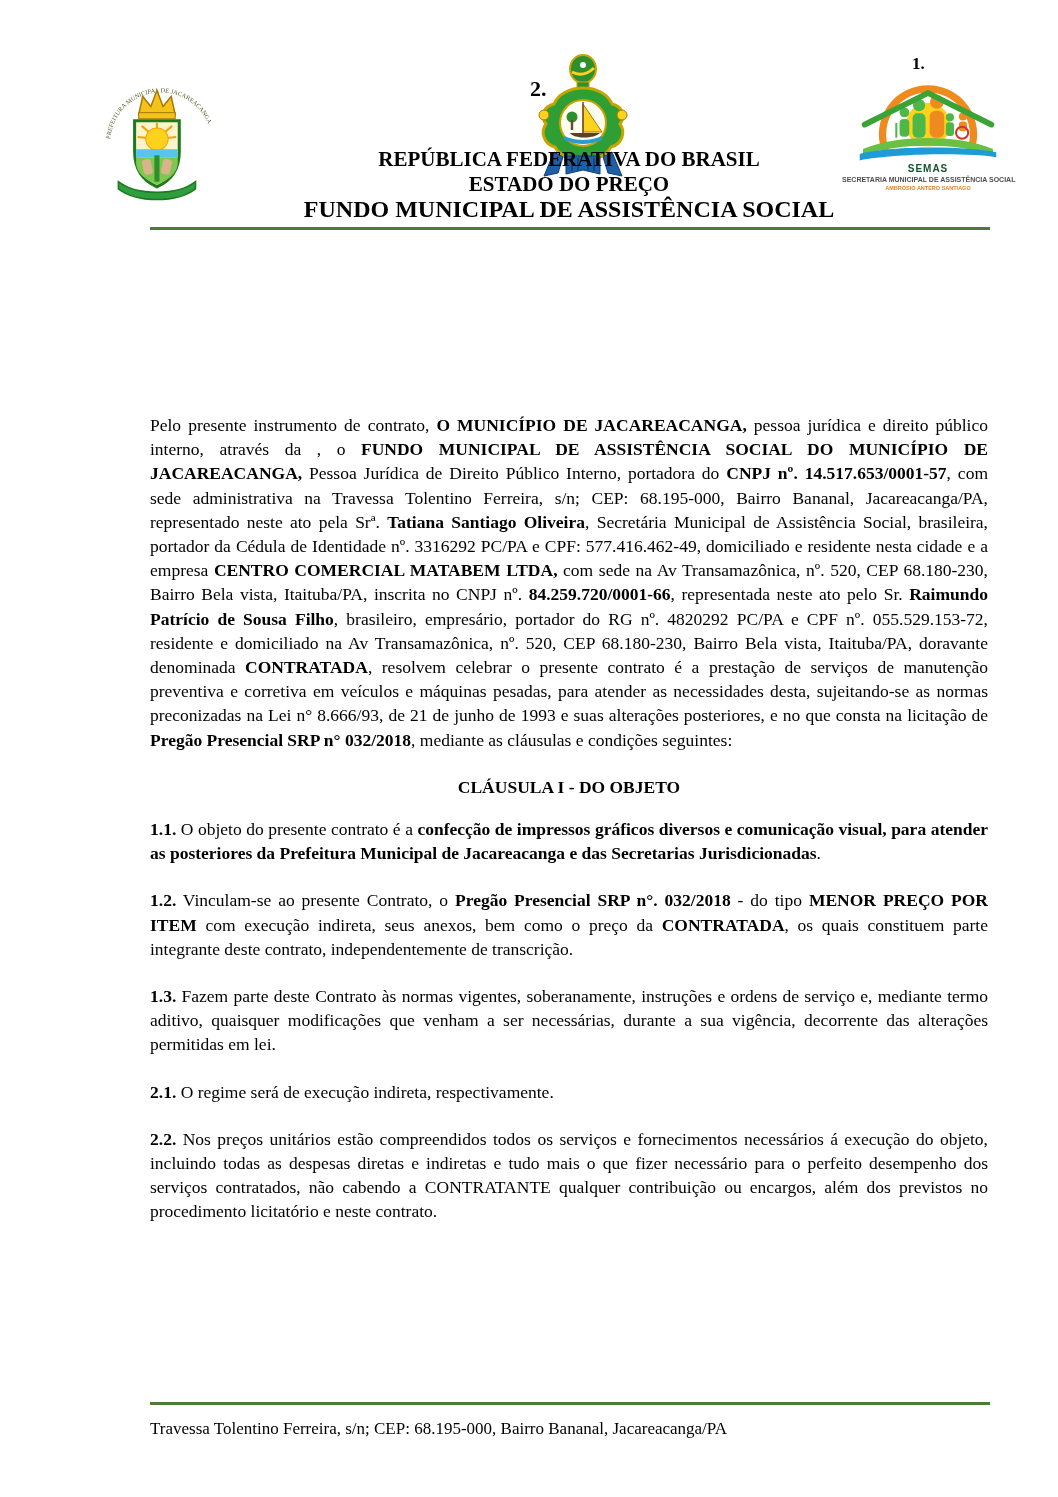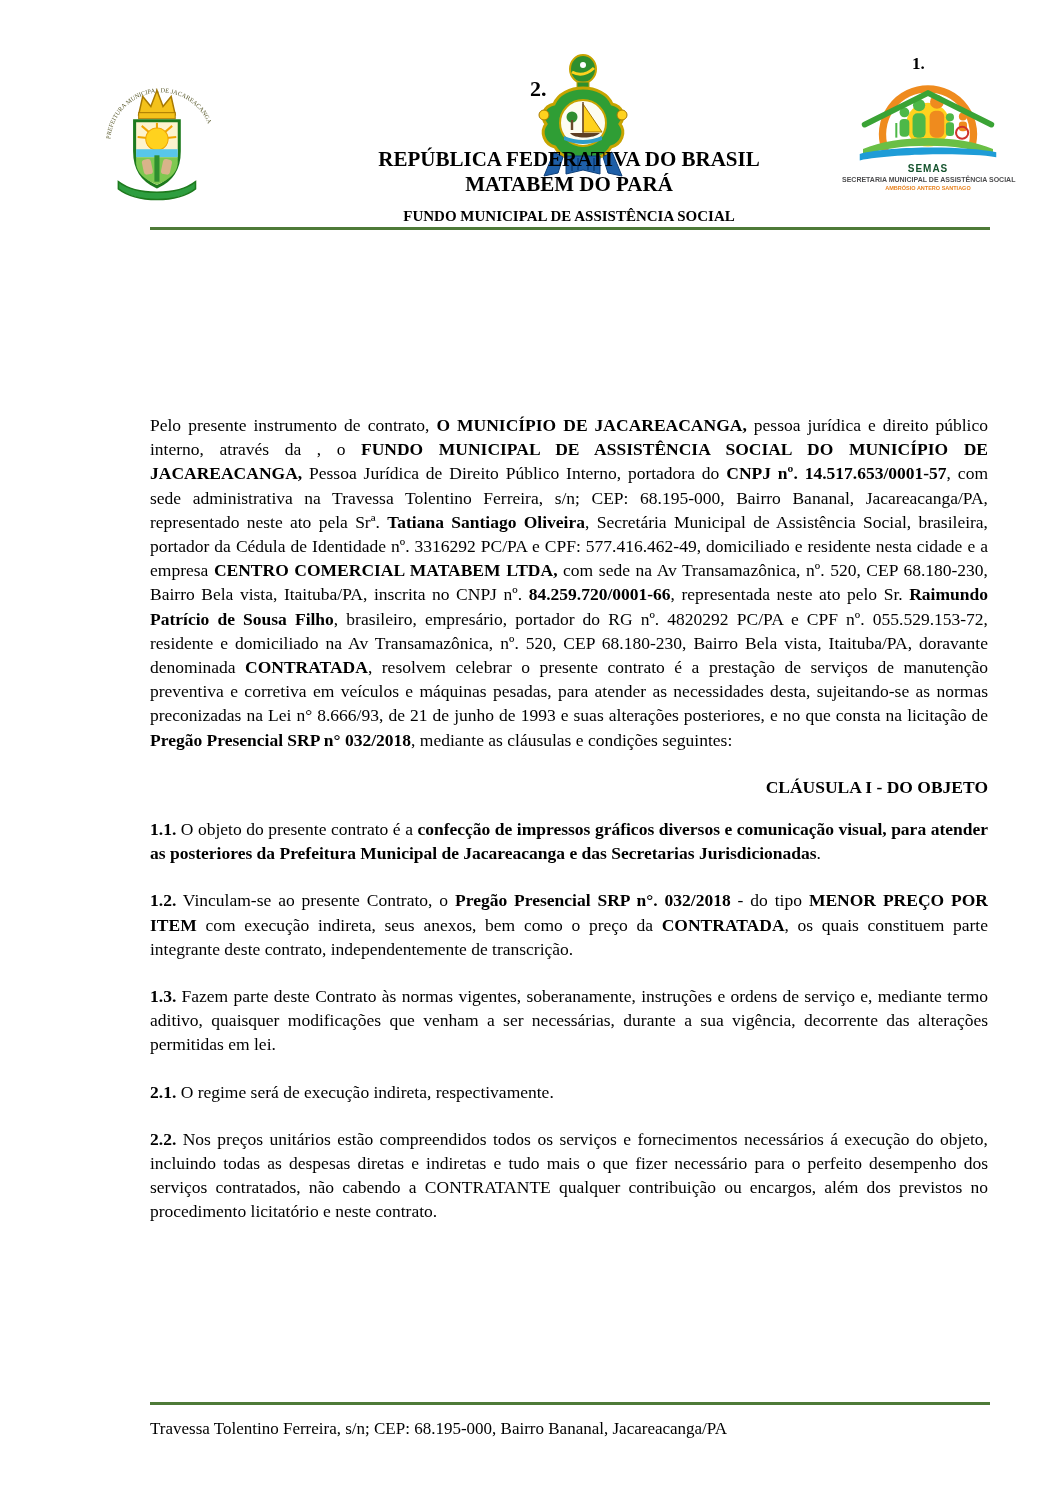--- a/index.html
+++ b/index.html
@@ -13,35 +13,35 @@
   .annotation-center{position:absolute;left:530px;top:76px;font-weight:bold;font-size:22px;z-index:5;}
   .annotation-right{position:absolute;left:912px;top:54px;font-weight:bold;font-size:17px;z-index:5;}
   .semas{position:absolute;left:842px;top:84px;width:172px;text-align:center;}
   .semas svg{display:block;width:172px;height:78px;}
   .semas-title{font-family:"Liberation Sans",sans-serif;font-weight:bold;font-size:10px;color:#14532d;letter-spacing:1px;line-height:13px;}
   .semas-subtitle{font-family:"Liberation Sans",sans-serif;font-weight:bold;font-size:7px;color:#4d4d4f;line-height:9px;white-space:nowrap;}
   .semas-footnote{font-family:"Liberation Sans",sans-serif;font-weight:bold;font-size:5.5px;color:#e8821e;line-height:8px;}
   .org-lines{position:absolute;left:150px;top:146px;width:838px;text-align:center;font-weight:bold;}
   .org-line-1{font-size:21px;line-height:26px;}
   .org-line-2{font-size:21px;line-height:25px;}
-  .org-line-3{font-size:15px;line-height:25px;margin-top:7px;}
+  .org-line-3{font-size:24px;line-height:25px;}
   .rule{position:absolute;left:150px;width:840px;height:3px;}
   .top-rule{top:227px;}
   
   .contract-title{
     position:absolute;left:578px;top:249px;width:411px;
     font-weight:bold;font-size:17.5px;line-height:24.5px;text-align:justify;
   }
   
   .body-flow{
     position:absolute;left:150px;top:413px;width:838px;
     font-size:17.5px;line-height:24.2px;text-align:justify;
   }
   .body-flow p{margin:0 0 23px 0;}
-  .body-flow p.h{font-weight:bold;text-align:right;margin:6px 0 18px 0;}
+  .body-flow p.h{font-weight:bold;text-align:center;margin:6px 0 18px 0;}
   
   .footer-rule{top:1402px;}
   .footer-text{position:absolute;left:150px;top:1407px;width:838px;text-align:left;font-size:17px;margin-top:12px;}
 </style>
 </head>
 <body>
 
 <div class="page">
 
   <div class="crest-left">
@@ -123,21 +123,21 @@
       <path d="M2,86 C40,76 132,76 170,84 L170,90 C132,84 40,86 2,94 Z" fill="#1e9cd7"></path>
       <path d="M8,50 L86,11 L164,50" fill="none" stroke="#3aa335" stroke-width="7" stroke-linecap="round" stroke-linejoin="round"></path>
     </svg>
     <div class="semas-title">SEMAS</div>
     <div class="semas-subtitle">SECRETARIA MUNICIPAL DE ASSISTÊNCIA SOCIAL</div>
     <div class="semas-footnote">AMBRÓSIO ANTERO SANTIAGO</div>
   </div>
 
   <div class="org-lines">
     <div class="org-line-1">REPÚBLICA FEDERATIVA DO BRASIL</div>
-    <div class="org-line-2">MATABEM DO PARÁ</div>
+    <div class="org-line-2">ESTADO DO PREÇO</div>
     <div class="org-line-3">FUNDO MUNICIPAL DE ASSISTÊNCIA SOCIAL</div>
   </div>
 
   <div class="rule top-rule" style="background-color: rgb(78, 122, 56);"></div>
 
 
   <section class="body-flow">
       <p><span>Pelo presente instrumento de contrato, </span><b>O MUNICÍPIO DE JACAREACANGA,</b><span> pessoa jurídica e direito público interno, através da , o </span><b>FUNDO MUNICIPAL DE ASSISTÊNCIA SOCIAL DO MUNICÍPIO DE JACAREACANGA,</b><span> Pessoa Jurídica de Direito Público Interno, portadora do </span><b>CNPJ nº. 14.517.653/0001-57</b><span>, com sede administrativa na Travessa Tolentino Ferreira, s/n; CEP: 68.195-000, Bairro Bananal, Jacareacanga/PA, representado neste ato pela Srª. </span><b>Tatiana Santiago Oliveira</b><span>, Secretária Municipal de Assistência Social, brasileira, portador da Cédula de Identidade nº. 3316292 PC/PA e CPF: 577.416.462-49, domiciliado e residente nesta cidade e a empresa </span><b>CENTRO COMERCIAL MATABEM LTDA,</b><span> com sede na Av Transamazônica, nº. 520, CEP 68.180-230, Bairro Bela vista, Itaituba/PA, inscrita no CNPJ nº. </span><b>84.259.720/0001-66</b><span>, representada neste ato pelo Sr. </span><b>Raimundo Patrício de Sousa Filho</b><span>, brasileiro, empresário, portador do RG nº. 4820292 PC/PA e CPF nº. 055.529.153-72, residente e domiciliado na Av Transamazônica, nº. 520, CEP 68.180-230, Bairro Bela vista, Itaituba/PA, doravante denominada </span><b>CONTRATADA</b><span>, resolvem celebrar o presente contrato é a prestação de serviços de manutenção preventiva e corretiva em veículos e máquinas pesadas, para atender as necessidades desta, sujeitando-se as normas preconizadas na Lei n° 8.666/93, de 21 de junho de 1993 e suas alterações posteriores, e no que consta na licitação de </span><b>Pregão Presencial SRP n° 032/2018</b><span>, mediante as cláusulas e condições seguintes:</span></p>
       <p class="h"><b>CLÁUSULA I - DO OBJETO</b></p>
       <p><b>1.1.</b><span> O objeto do presente contrato é a </span><b>confecção de impressos gráficos diversos e comunicação visual, para atender as posteriores da Prefeitura Municipal de Jacareacanga e das Secretarias Jurisdicionadas</b><span>.</span></p>

